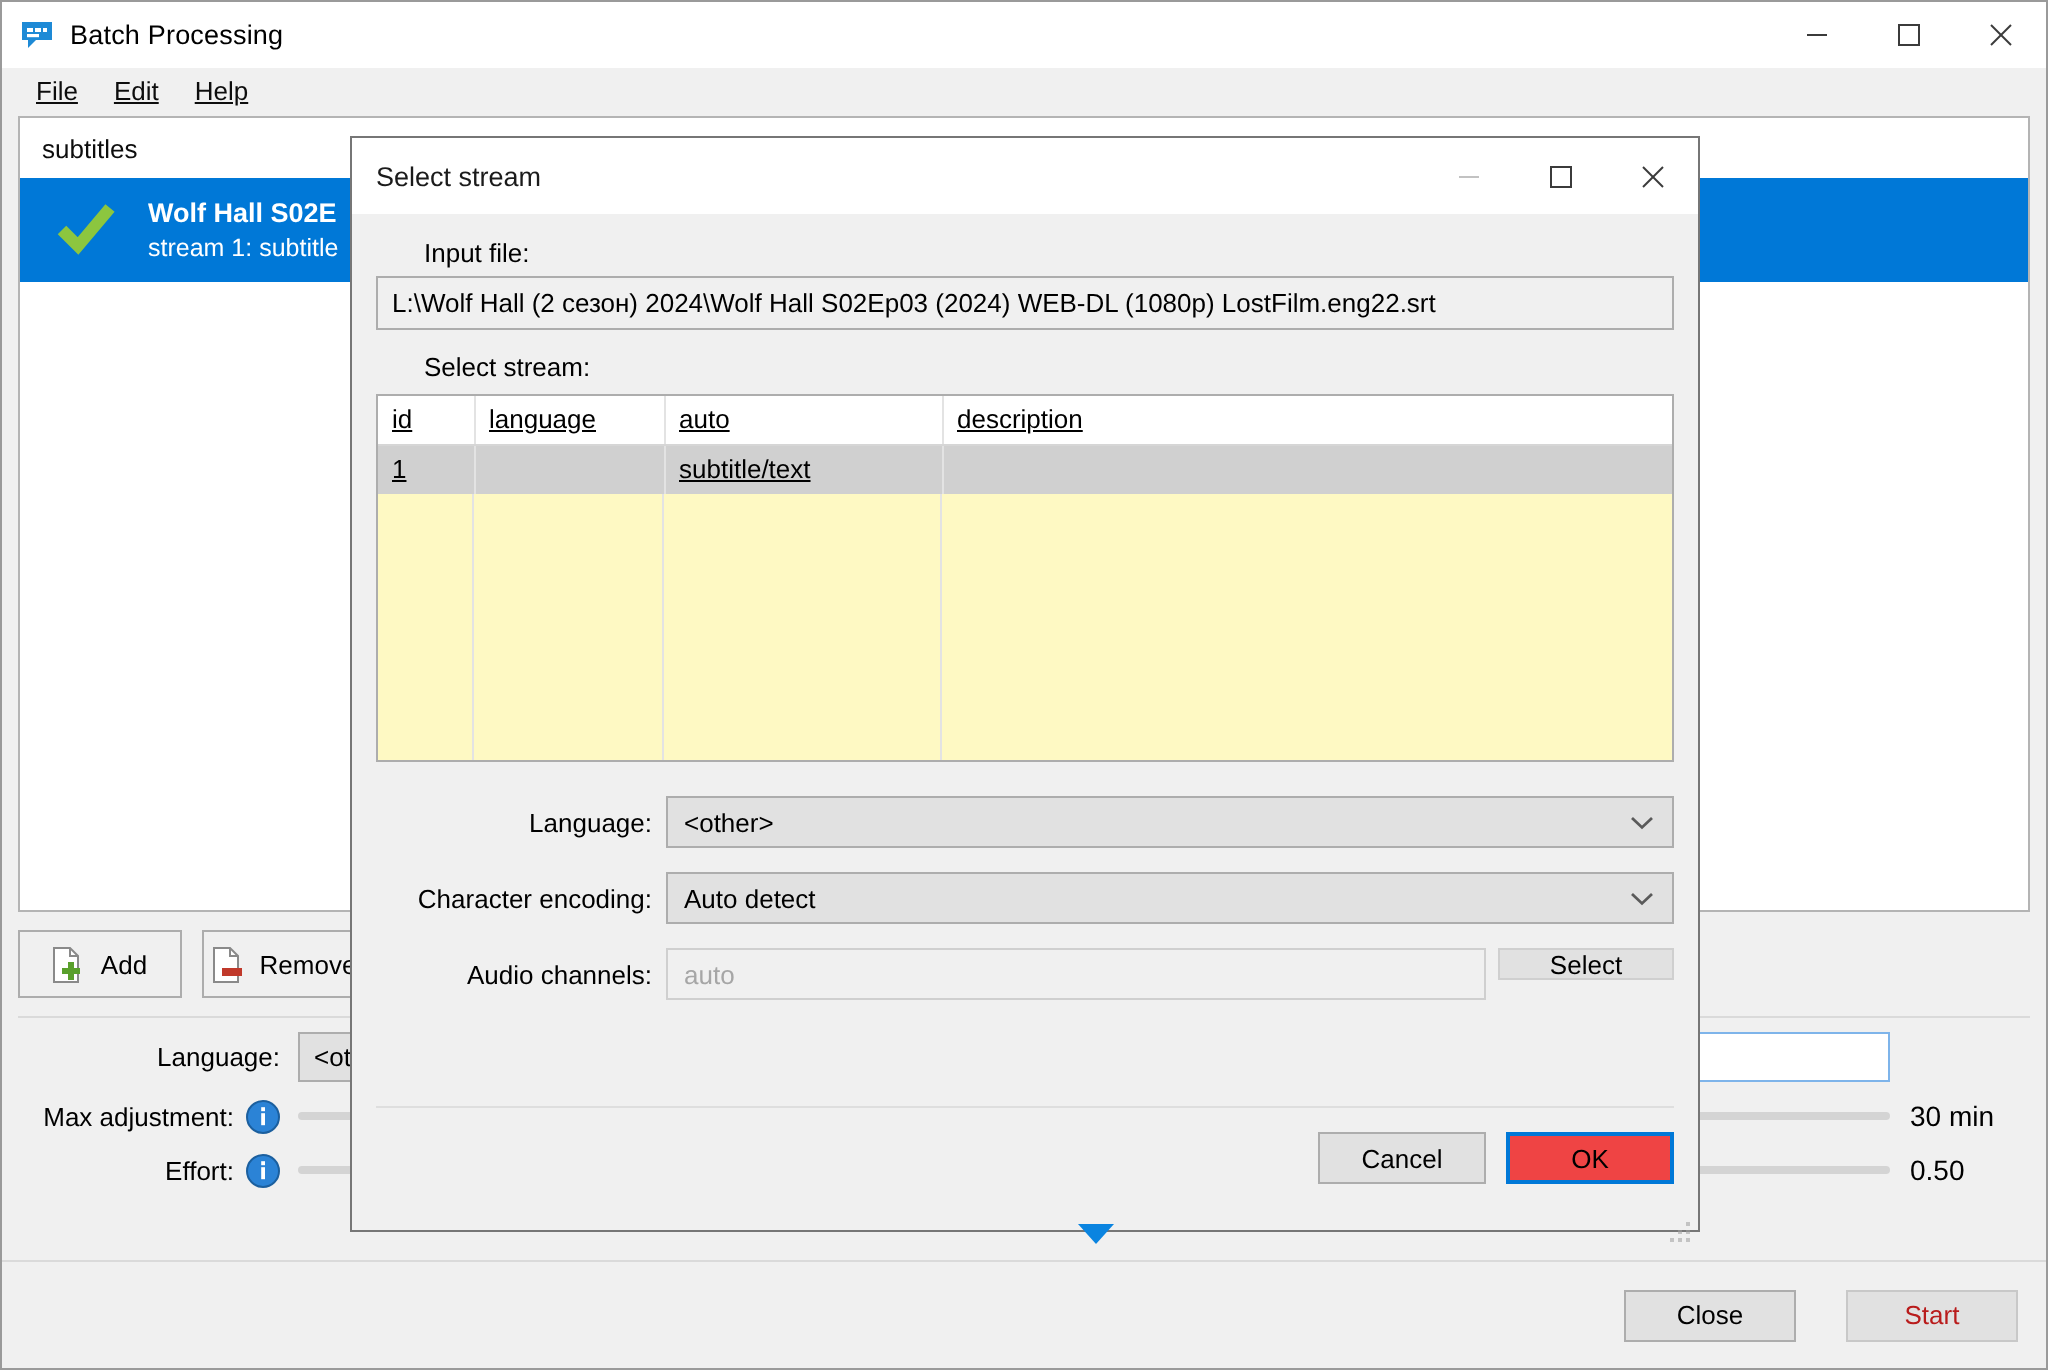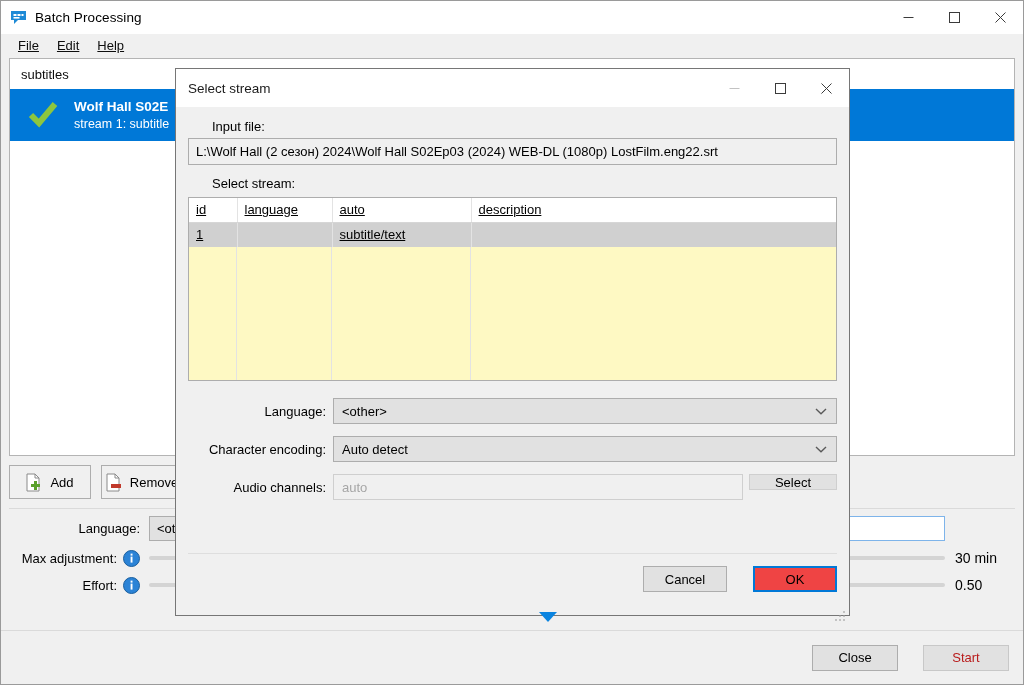--- a/index.html
+++ b/index.html
@@ -324,21 +324,21 @@
     color: #000000;
     font-size: 13px;
     display: flex; align-items: flex-start; justify-content: center;
   }
 
   .dlg-footer {
     flex: none;
     border-top: 1px solid #dedede;
     margin: 0 12px;
     padding: 12px 0 0 0;
-    display: flex; justify-content: flex-end; gap: 26px;
+    display: flex; justify-content: flex-end; gap: 10px;
     position: relative;
     height: 62px;
   }
   .dlg-btn {
     width: 84px; height: 26px;
     background: #e1e1e1;
     border: 1px solid #adadad;
     font-size: 13px;
     display: flex; align-items:center; justify-content:center;
   }

